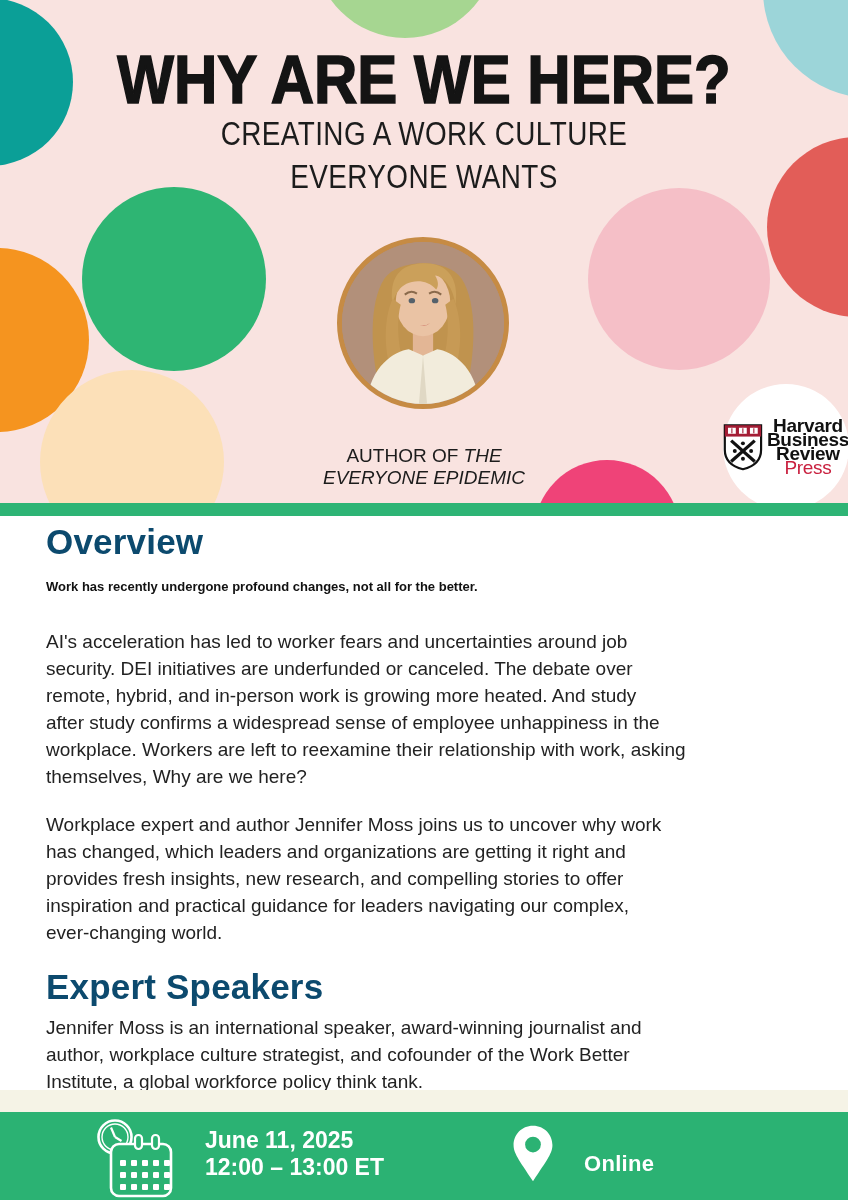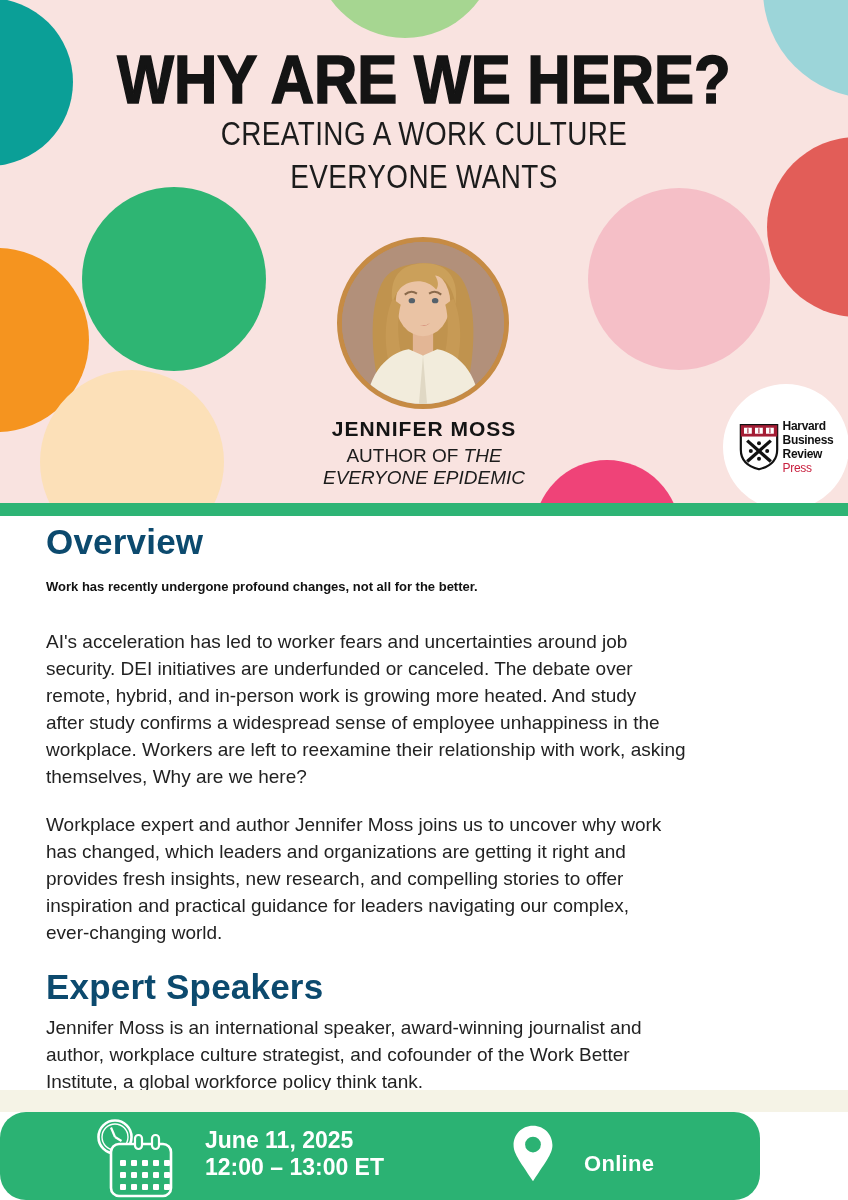--- a/index.html
+++ b/index.html
@@ -47,22 +47,22 @@
   }
   .author-credit {
     position:absolute; left:0; top:445px; width:848px; text-align:center;
     font-size:19px; line-height:22px; color:#1c1c1c; z-index:2;
   }
   .hbr-badge {
     position:absolute; left:723px; top:384px; width:126px; height:126px;
     background:#ffffff; border-radius:50%; z-index:2;
     display:flex; align-items:center; justify-content:center; gap:4px;
   }
-  .hbr-text { font-weight:bold; font-size:12px; line-height:14px;
-              letter-spacing:-0.3px; color:#111; }
+  .hbr-text { font-weight:bold; font-size:19px; line-height:14px;
+              letter-spacing:-0.3px; color:#111;text-align:center; }
   .hbr-press { color:#c9203f; font-weight:500; }
 
   
   .divider { position:absolute; left:0; top:503px; width:848px; height:13px;
              background:#2eb475; z-index:4; }
 
   .content { position:absolute; left:0; top:516px; width:848px; height:574px;
              background:#ffffff; }
   .h2 { position:absolute; left:46px; font-size:35px; font-weight:bold;
         color:#0c4a6e; letter-spacing:0.2px; }
@@ -73,22 +73,22 @@
   .para { position:absolute; left:46px; width:760px; font-size:19px;
           line-height:27px; color:#222; white-space:pre-line; }
   .para-1 { top:112px; }
   .para-2 { top:295px; }
   .para-bio { top:498px; }
 
   .strip { position:absolute; left:0; top:1090px; width:848px; height:22px;
            background:#f5f3e6; }
 
   
-  .footer { position:absolute; left:0; top:1112px; width:760px; height:88px;
-            background:#2bb273;border-radius:26px; }
+  .footer { position:absolute; left:0; top:1112px; width:848px; height:88px;
+            background:#2bb273; }
   .cal-icon { position:absolute; left:90px; top:4px; }
   .date-block { position:absolute; left:205px; top:15px; color:#ffffff;
                 font-size:23px; font-weight:bold; line-height:27px; }
   .pin-icon { position:absolute; left:512px; top:11px; }
   .online-label { position:absolute; left:584px; top:29px; color:#ffffff;
                   font-size:22px; font-weight:bold; letter-spacing:0.3px;margin-top:10px; }
 </style>
 </head>
 <body>
 
@@ -128,21 +128,20 @@
         <path d="M50 62 C46 34 58 22 80 21 C104 20 116 36 112 62 C110 44 100 34 92 33 C96 40 95 44 93 47 C82 34 62 38 56 48 C52 53 51 56 50 62 Z" fill="#cba05a"></path>
 
         <path d="M50 56 C40 78 42 112 50 130 C58 138 66 136 64 126 C54 106 54 76 58 62 Z" fill="#c79a55"></path>
         <path d="M110 56 C120 78 118 112 110 130 C102 138 94 136 96 126 C106 106 106 76 102 62 Z" fill="#c79a55"></path>
 
         <path d="M24 160 C28 122 52 108 66 106 L80 112 L94 106 C108 108 132 122 136 160 Z" fill="#f2ecdc"></path>
         <path d="M80 112 L76 160 L84 160 Z" fill="#e0d8c4"></path>
       </svg>
     </div>
 
-    <div class="speaker-name">JENNIFER MOSS</div>
 
     <div class="author-credit">
       <span>AUTHOR OF </span><i>THE</i><br>
       <i>EVERYONE EPIDEMIC</i>
     </div>
 
     <div class="hbr-badge">
       <svg width="40" height="48" viewBox="0 0 44 52">
         <path d="M2 2 h40 v27 c0 13 -10 19 -20 21.5 C12 48 2 42 2 29 Z" fill="#ffffff" stroke="#111" stroke-width="2.4"></path>
         <rect x="2" y="2" width="40" height="12.5" fill="#a41d35"></rect>

